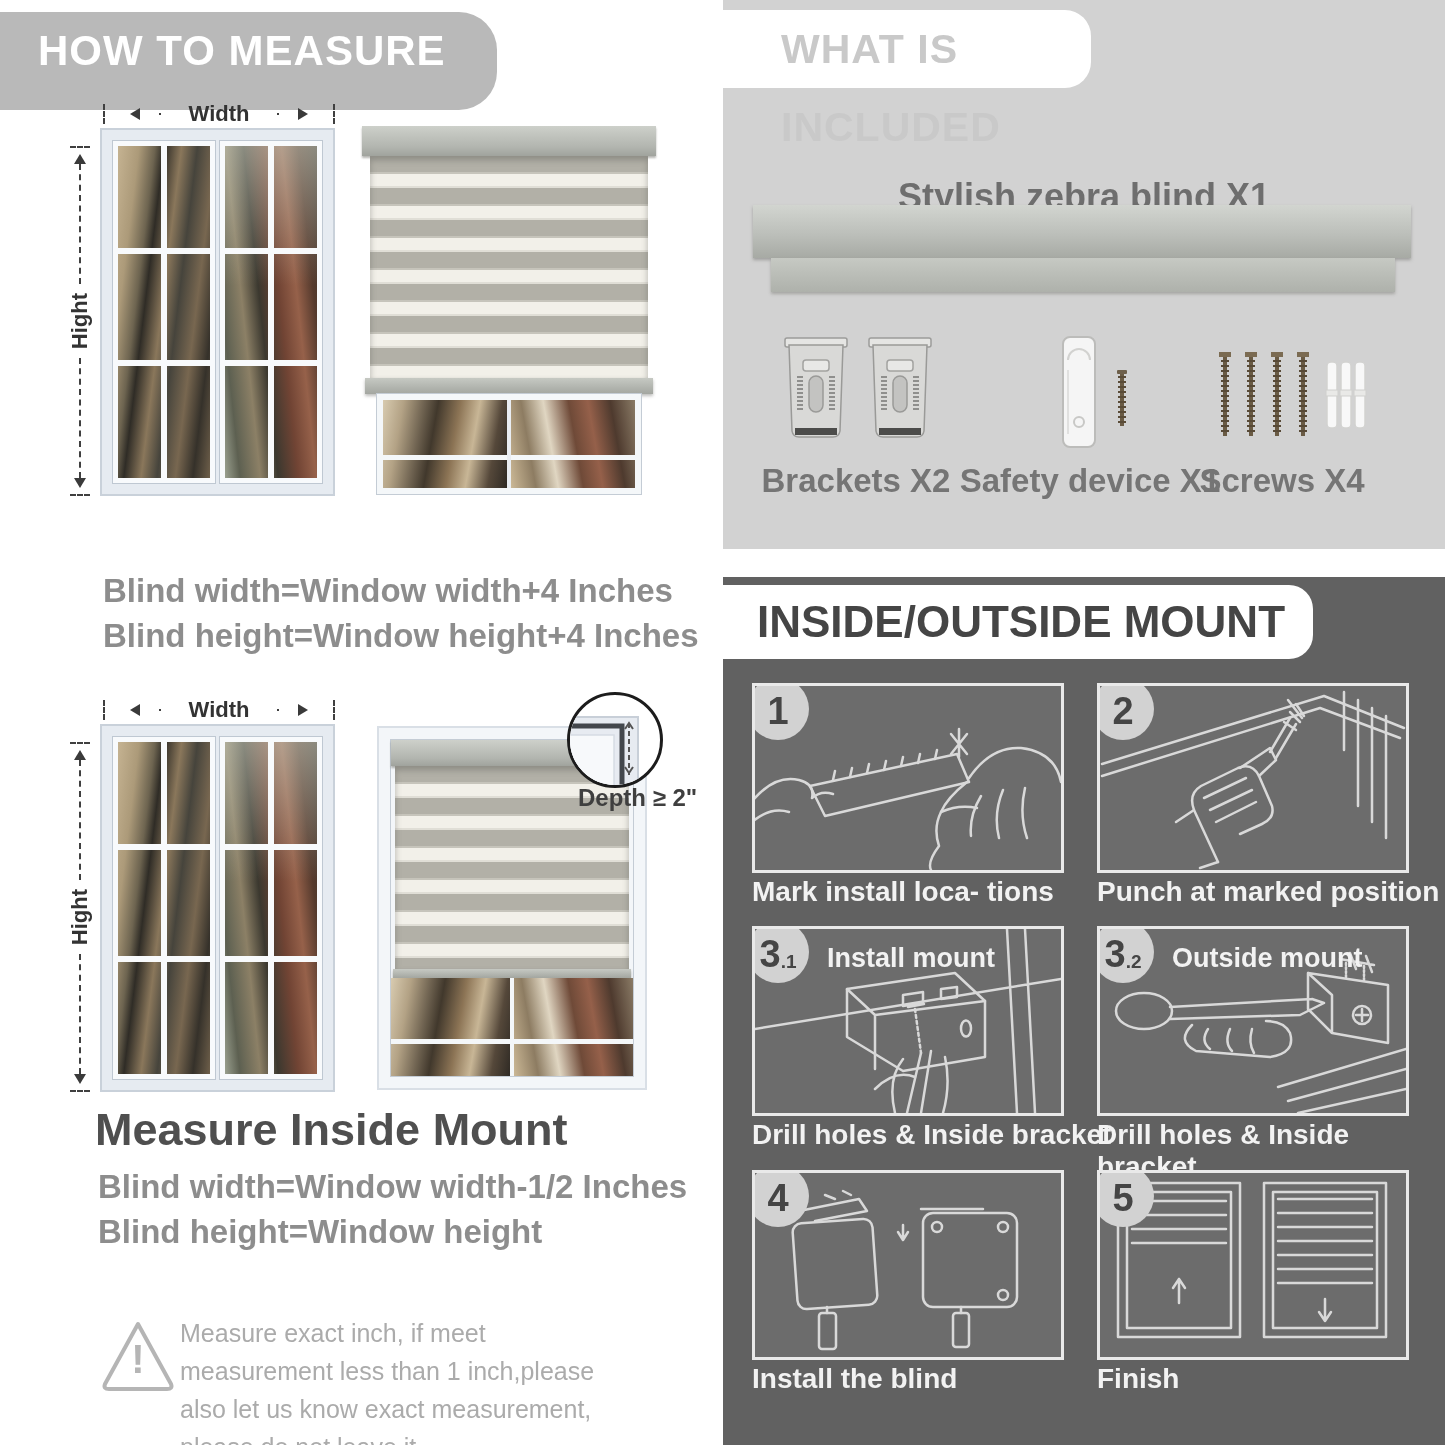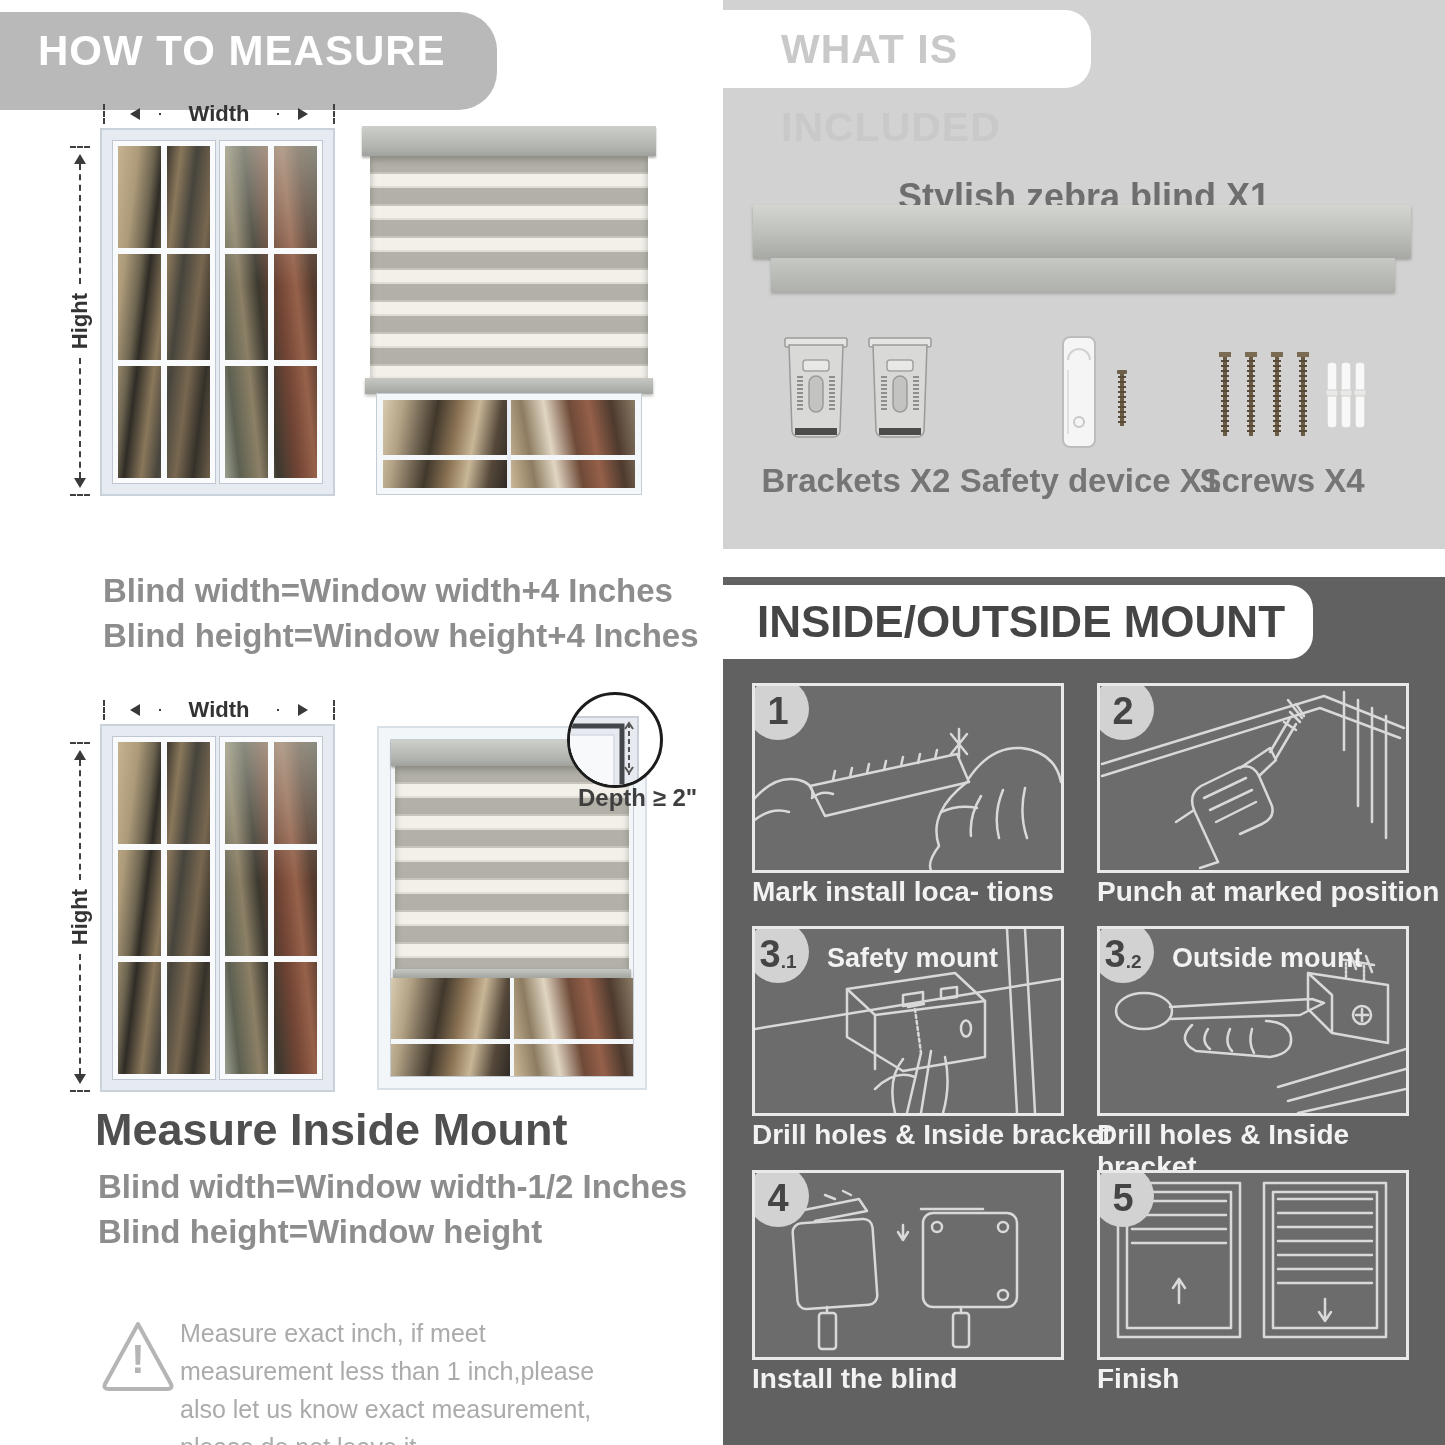--- a/index.html
+++ b/index.html
@@ -350,21 +350,21 @@
         <path d="M206 100 a5 8 0 1 0 10 -1 a5 8 0 1 0 -10 1"></path>
         <line x1="160" y1="80" x2="166" y2="124" stroke-width="7" stroke-dasharray="3 3"></line>
         <path d="M153 78 l16 -3"></path>
         <path d="M166 124 L152 184 M176 122 L166 184"></path>
         <path d="M148 130 Q132 150 140 184 M190 128 Q196 156 188 184 M120 160 Q140 140 160 148"></path>
       </svg>
       <span class="badge">
           <b>3</b>
           <i>.1</i>
         </span>
-      <span class="step-title">Safety mount</span>
+      <span class="step-title">Install mount</span>
     </div>
     <div class="abs step-caption" style="left:29px;top:542px;">Drill holes &amp;  Inside bracket</div>
 
     <div class="abs step" style="left:374px;top:349px;">
       <svg class="art" viewBox="0 0 306 184">
         <path d="M178 158 L306 120 M188 172 L306 140 M198 184 L306 160"></path>
         <path d="M208 44 L288 56 L288 114 L232 104 L208 80 Z M208 44 L232 66 L232 104"></path>
         <path d="M240 30 l34 6 M250 24 l6 16 M266 27 l6 16"></path>
         <line x1="246" y1="34" x2="246" y2="48" stroke-width="5" stroke-dasharray="2 2"></line>
         <line x1="264" y1="37" x2="264" y2="51" stroke-width="5" stroke-dasharray="2 2"></line>

